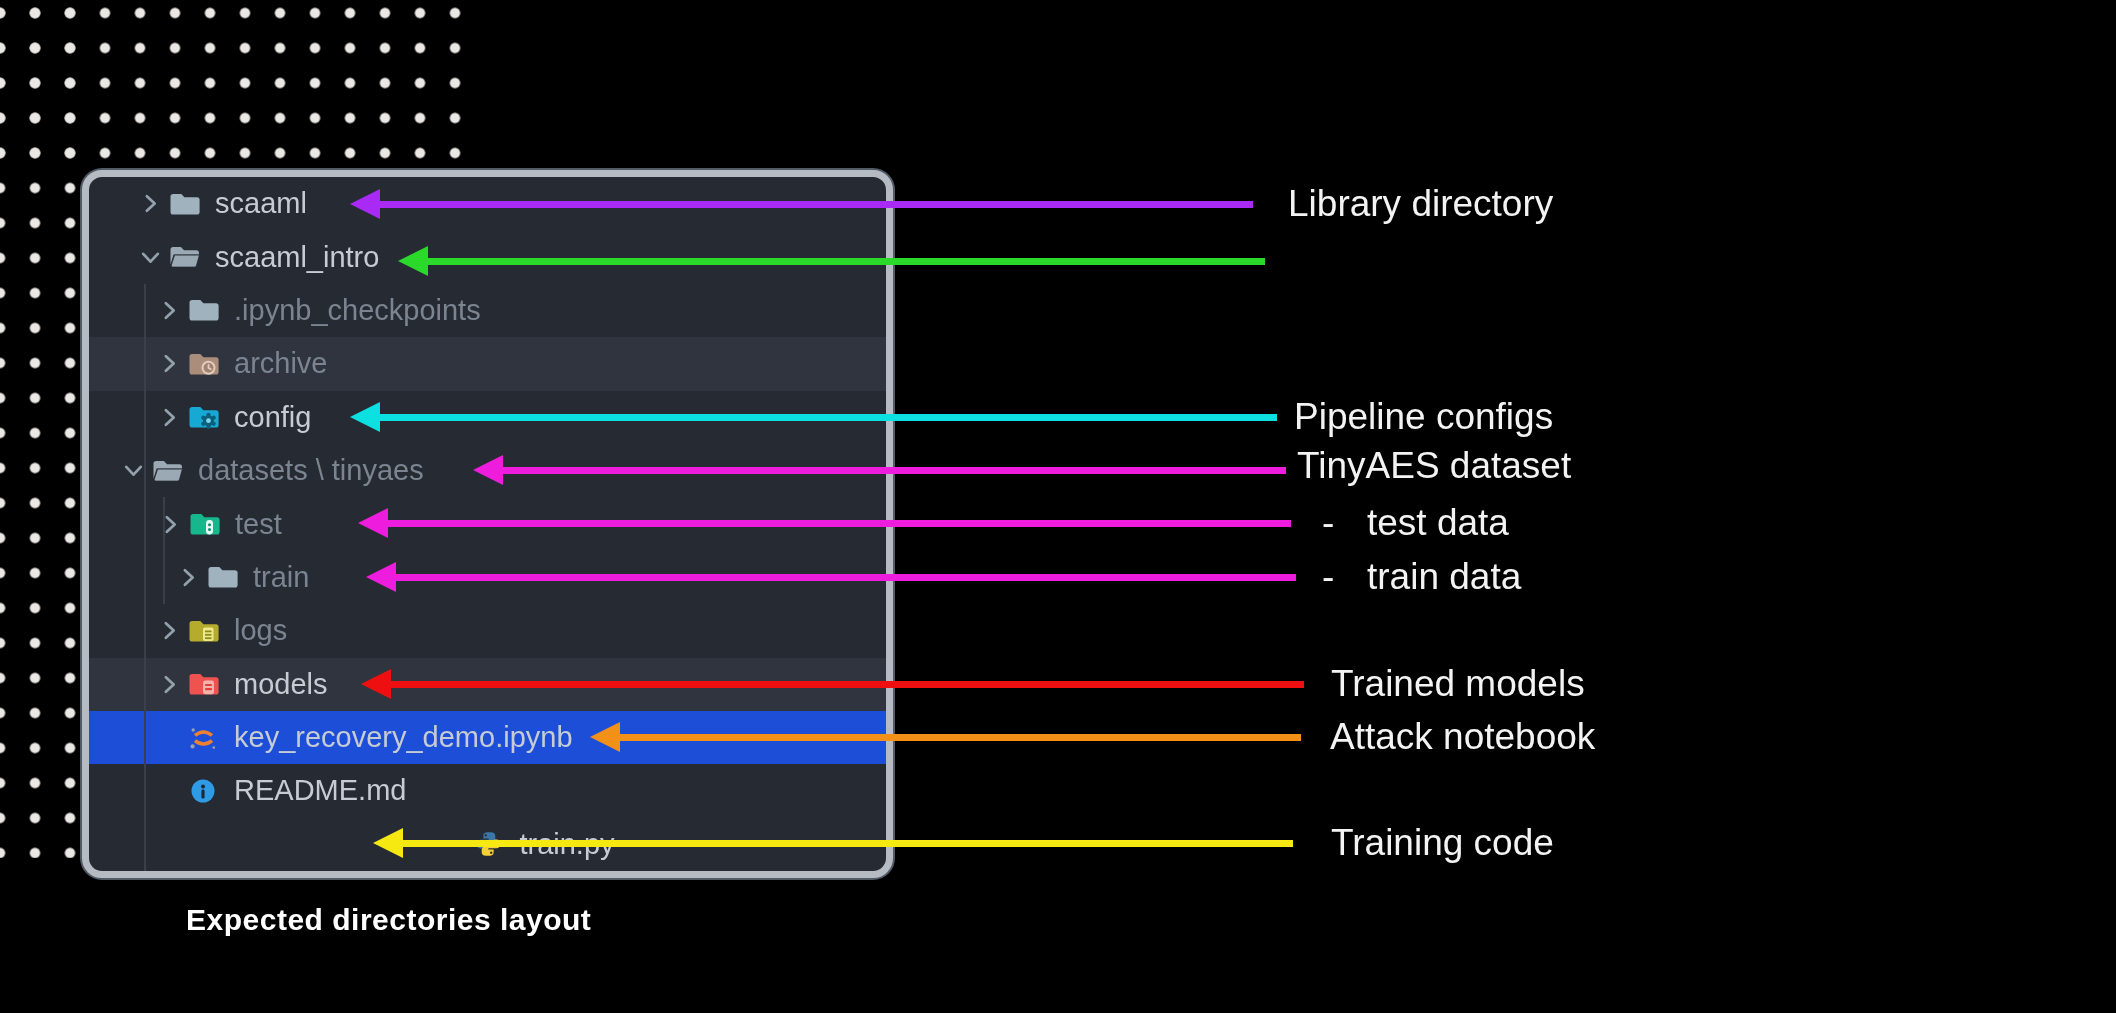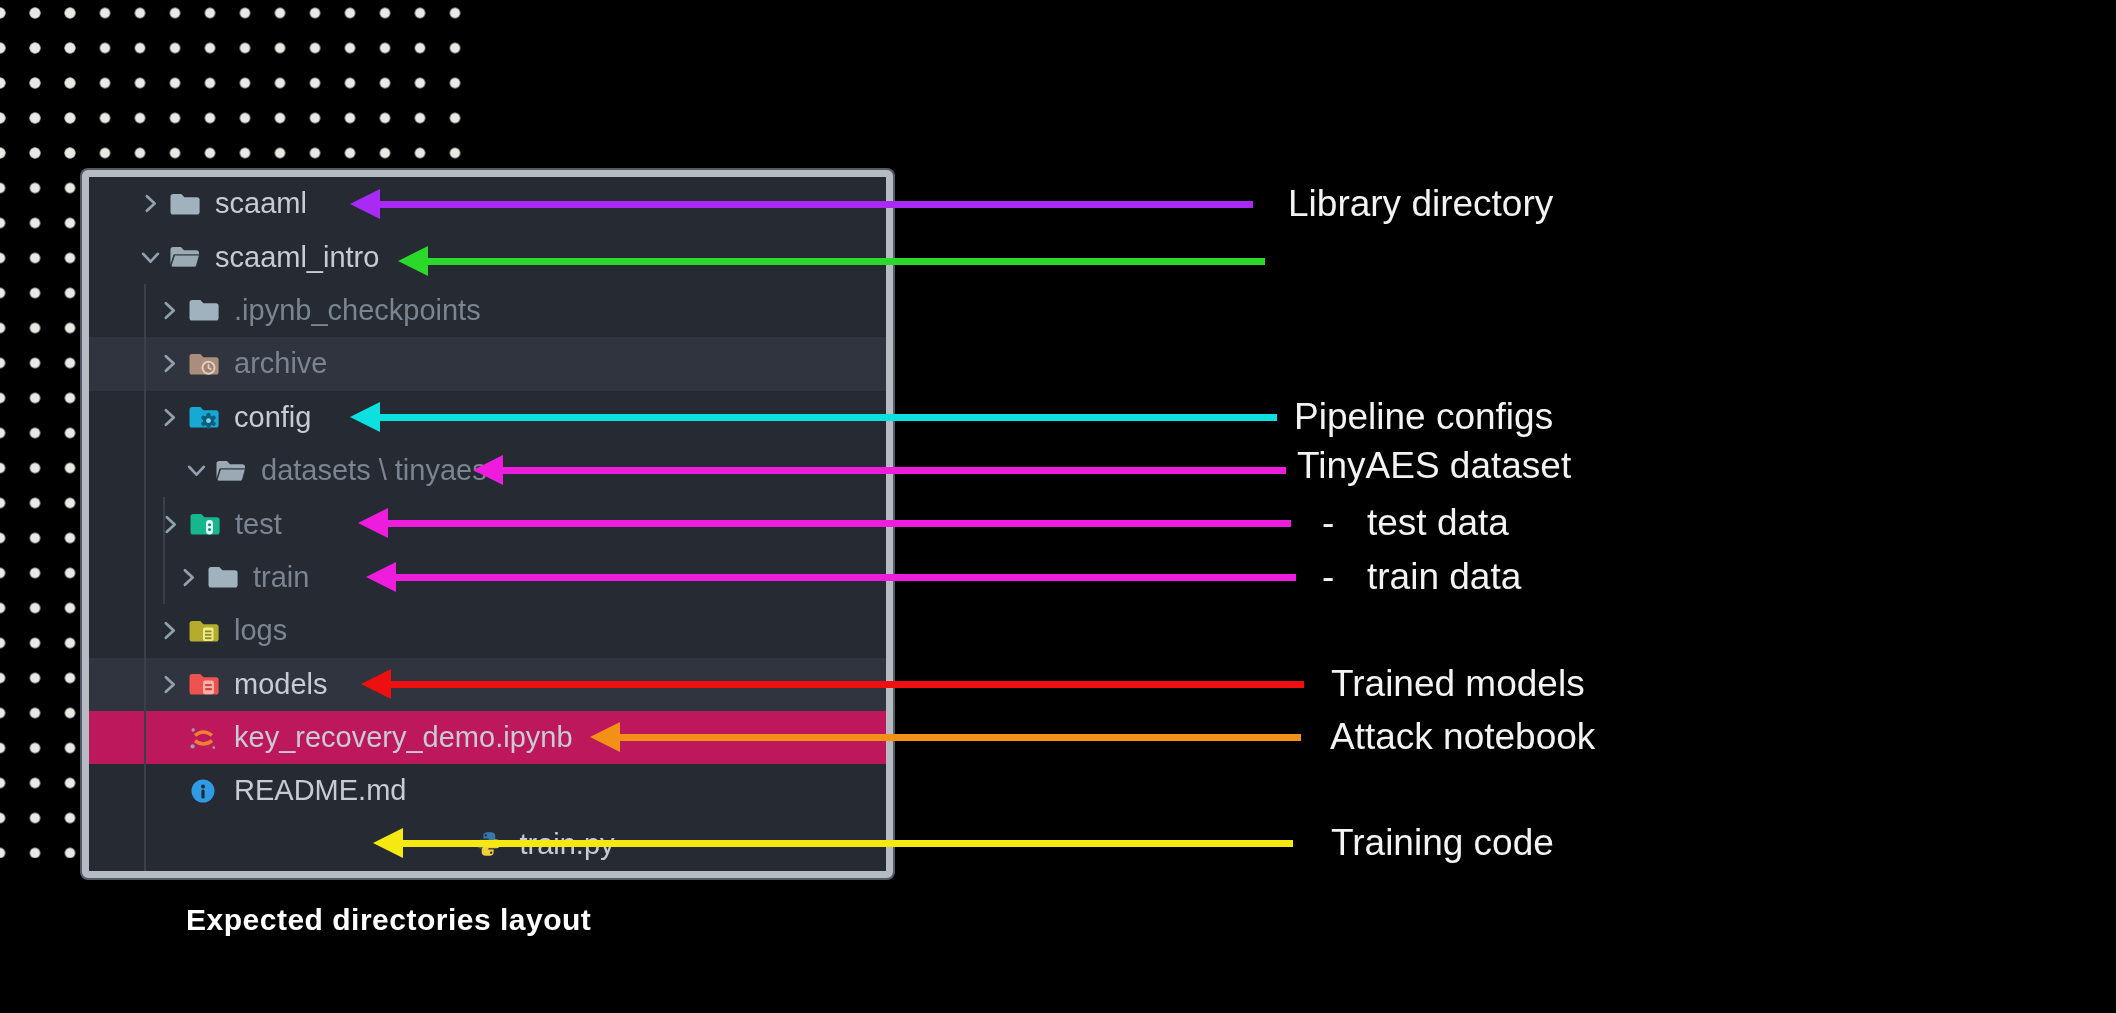--- a/index.html
+++ b/index.html
@@ -13,28 +13,28 @@
     background-image:radial-gradient(circle,#eae8e4 4.8px,rgba(234,232,228,0) 5.5px);
     background-size:35px 35px;
     background-position:-17.5px -4.5px;
   }
   #dots-top{left:0;top:0;width:462px;height:160px;}
   #dots-left{left:0;top:0;width:77px;height:858px;}
 
   
   #panel{
     position:absolute;left:82px;top:170px;width:811px;height:708px;
-    background:#262b33;border:7px solid #b6bbc3;border-radius:6px;
+    background:#262b33;border:7px solid #b6bbc3;border-radius:20px;
     box-sizing:border-box;box-shadow:0 0 0 2px #525a66;
   }
   #tree{position:absolute;inset:0;overflow:hidden;border-radius:9px;}
   .guide{position:absolute;width:2px;background:#3a404b;z-index:2;}
   .row{height:53.4px;display:flex;align-items:center;box-sizing:border-box;position:relative;}
   .row.hl{background:#2f343e;}
-  .row.hl2{background:#be185d;}
+  .row.hl2{background:#1d4ed8;}
   .chev{width:27px;height:27px;flex:0 0 27px;margin-right:5px;display:flex;align-items:center;justify-content:center;}
   .chev svg{display:block;}
   .fileicon{width:31px;height:28px;flex:0 0 31px;margin-right:15px;}
   .fileicon svg{width:100%;height:100%;display:block;}
   .rowlabel{font-size:29px;color:#c7ccd4;white-space:pre;z-index:3;}
   .row.dim .rowlabel{color:#7b8490;}
 
   
   #notes{position:absolute;inset:0;z-index:5;pointer-events:none;}
   .arrow-line{position:absolute;height:7px;}
@@ -127,21 +127,21 @@
                 <rect x="-2" y="-8" width="4" height="16" rx="1.6" transform="rotate(60)"></rect>
                 <rect x="-2" y="-8" width="4" height="16" rx="1.6" transform="rotate(-60)"></rect>
                 <circle r="5.4"></circle>
               </g>
               <circle r="2.4" fill="#7fd6ef"></circle>
             </g>
           </svg>
         </span>
         <span class="rowlabel">config</span>
       </div>
-      <div class="row dim" style="padding-left: 94px;">
+      <div class="row dim" style="padding-left: 31px;">
         <span class="chev">
           <svg viewBox="0 0 24 24" width="25" height="25">
             <polyline points="5,8.5 12,16 19,8.5" fill="none" stroke="#93a1ad" stroke-width="2.6" stroke-linecap="round" stroke-linejoin="round"></polyline>
           </svg>
         </span>
         <span class="fileicon">
           <svg viewBox="0 0 31 27">
             <path fill="#9aa9b4" d="M1.5 6c0-1.6 1-2.6 2.6-2.6h7.8l3.1 3.3h12.4c1.6 0 2.6 1 2.6 2.6v1.8H4.6L1.5 21z"></path>
             <path fill="#9aa9b4" stroke="#262b33" stroke-width="0.8" d="M5.6 11.6h24.8l-2.9 10.2c-.3 1.1-1 1.8-2.2 1.8H3.9c-1.3 0-1.9-.9-1.6-2z"></path>
           </svg>

